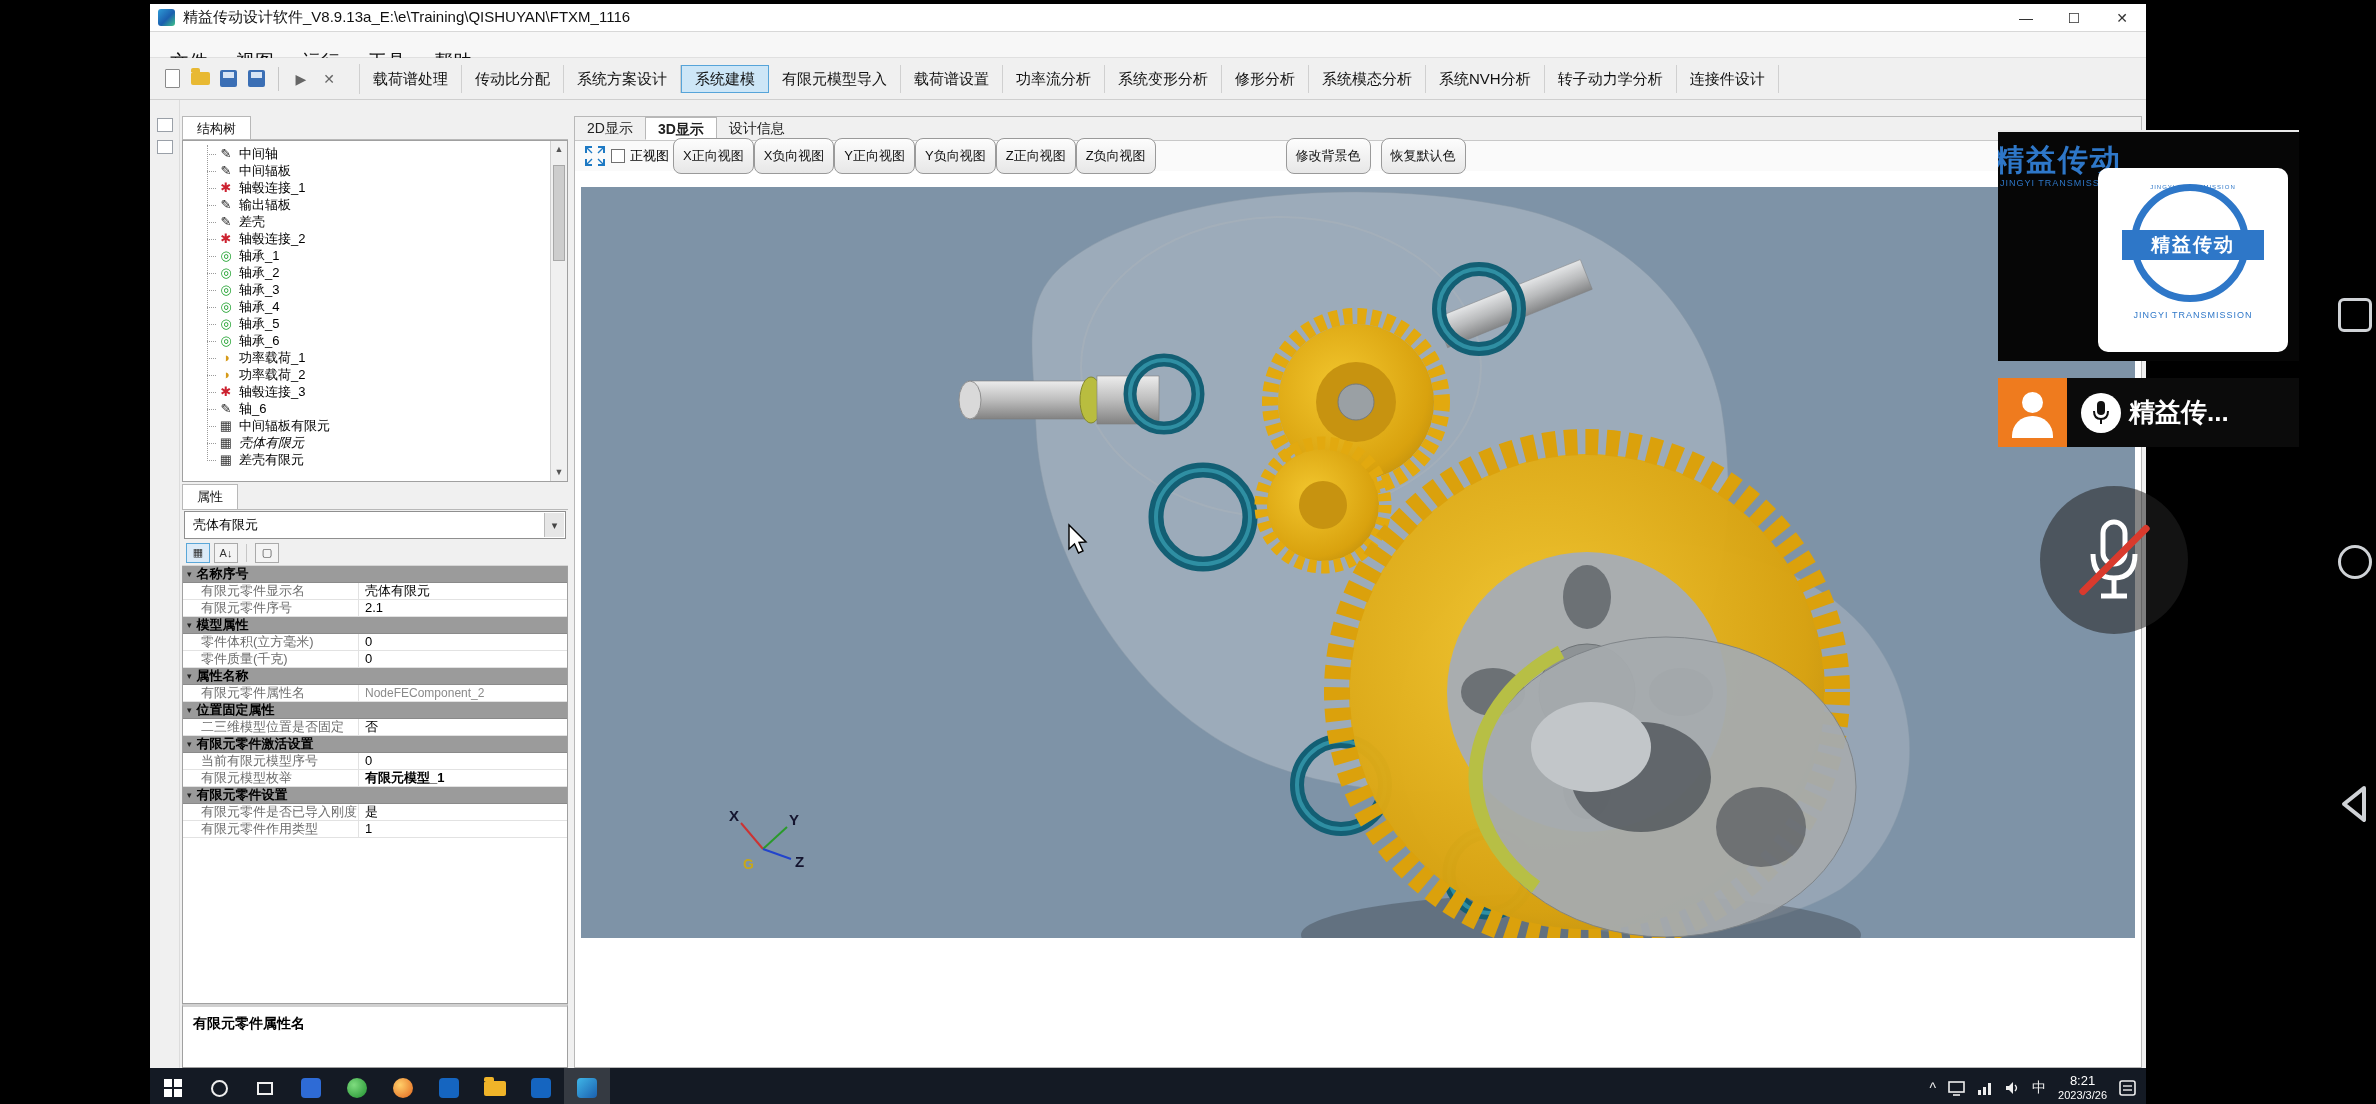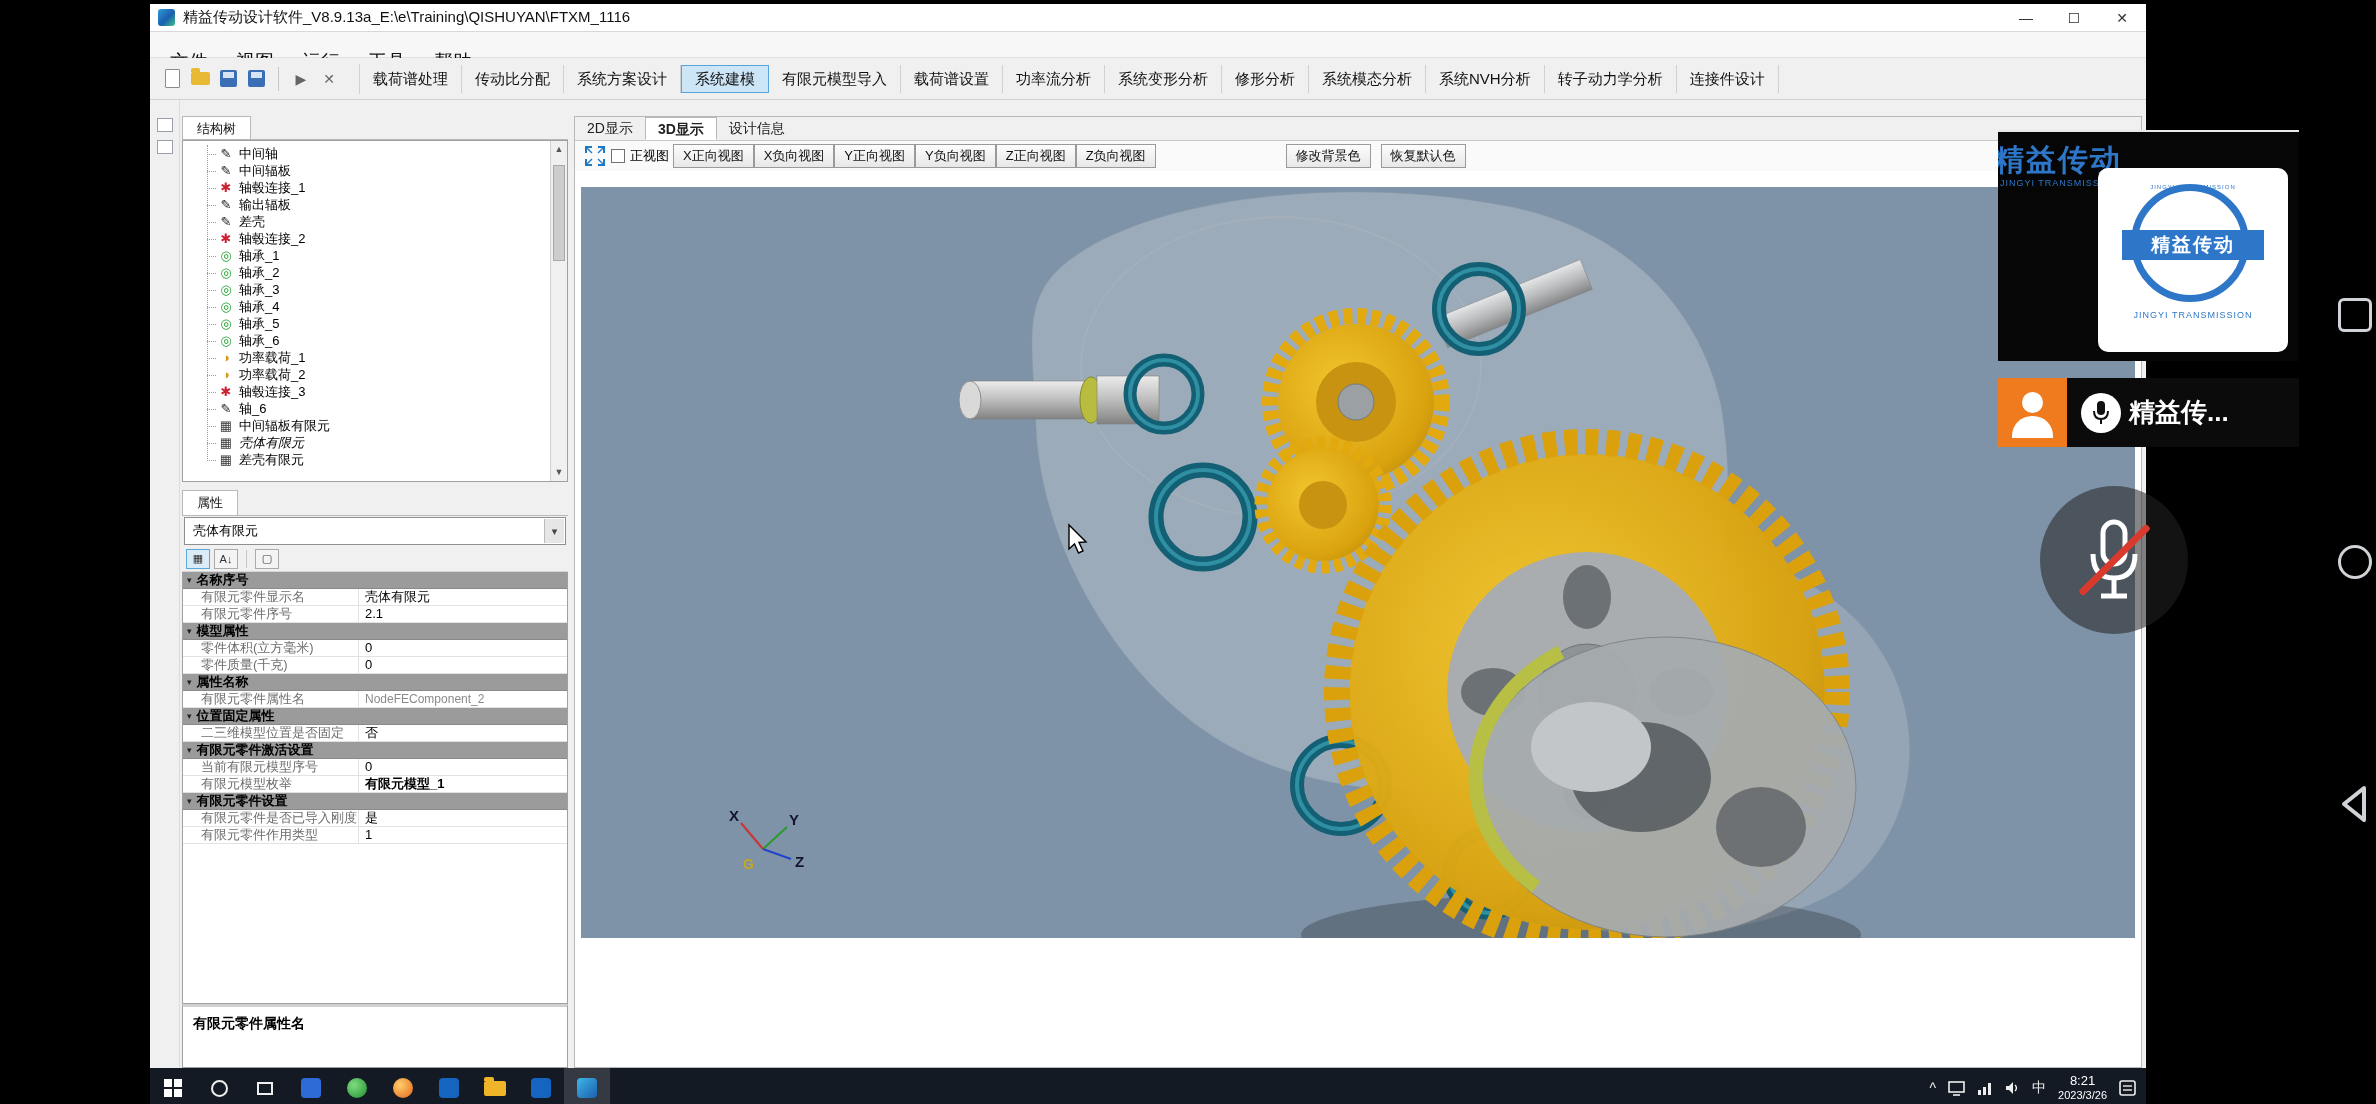--- a/index.html
+++ b/index.html
@@ -48,21 +48,21 @@
   .tico.shaft::before { content:"✎"; color:#1a1a1a; }
   .tico.hub::before { content:"✱"; color:#cc2230; }
   .tico.bearing::before { content:"◎"; color:#1fa12e; }
   .tico.load::before { content:"◑"; color:#d69a18; }
   .tico.fe::before { content:"▦"; color:#3a3a3a; }
   .titem.ital .tlabel { font-style:italic; }
   .vscroll { position:absolute; right:0; top:0; bottom:0; width:17px; background:#f0f0f0; border-left:1px solid #d0d0d0; }
   .vs-arrow { height:17px; text-align:center; font-size:9px; color:#555; line-height:17px; }
   .vs-thumb { position:absolute; left:2px; right:2px; top:24px; height:96px; background:#cdcdcd; border:1px solid #a8a8a8; }
 
-  .props-tab { height:26px; border-bottom:1px solid #b8b8b8; display:flex; margin-top:8px; }
+  .props-tab { height:26px; border-bottom:1px solid #b8b8b8; display:flex; margin-top:2px; }
   .combo { height:28px; margin:1px 2px; background:#fff; border:1px solid #8f8f8f; display:flex; align-items:center; padding-left:8px; font-size:13px; position:relative; }
   .combo .arrow { position:absolute; right:1px; top:1px; bottom:1px; width:20px; background:#e6e6e6; border-left:1px solid #bbb; display:flex; align-items:center; justify-content:center; font-size:11px; color:#444; }
   .pg-toolbar { height:26px; display:flex; align-items:center; gap:4px; padding-left:4px; border-bottom:1px solid #d6d6d6; }
   .pgt-btn { width:24px; height:20px; background:#f4f4f4; border:1px solid #aaa; font-size:11px; color:#333; display:flex; align-items:center; justify-content:center; }
   .pgt-btn.pressed { background:#dcebf8; border-color:#5aa7d8; }
   .pgt-sep { width:1px; height:18px; background:#c6c6c6; margin:0 4px; }
 
   .pg { flex:1; background:#fff; border:1px solid #a0a0a0; border-top:none; overflow:hidden; font-size:13px; }
   .pg-cat { height:17px; background:#9b9b9b; color:#000; font-weight:bold; display:flex; align-items:center; padding-left:4px; border-bottom:1px solid #8a8a8a; }
   .pg-cat .caret { font-size:9px; margin-right:5px; color:#222; }
@@ -75,21 +75,21 @@
 
   
   .main-panel { position:absolute; left:424px; top:16px; right:4px; bottom:0; background:#fff; border:1px solid #b8b8b8; }
   .view-tabs { height:24px; background:#f0f0f0; border-bottom:1px solid #c8c8c8; display:flex; }
   .vtab { padding:0 12px; font-size:14px; line-height:23px; color:#222; }
   .vtab.active { background:#fff; font-weight:bold; border:1px solid #b8b8b8; border-bottom:1px solid #fff; }
   .view-toolbar { height:30px; display:flex; align-items:center; padding-left:8px; background:#fafafa; }
   .vt-expand { width:24px; height:24px; border:none; background:transparent; display:flex; align-items:center; justify-content:center; }
   .vt-check { display:flex; align-items:center; gap:5px; font-size:13px; margin:0 4px; }
   .cb { width:14px; height:14px; background:#fff; border:1px solid #707070; }
-  .vbtn { height:24px; padding:0 9px; font-size:13px; color:#111; background:linear-gradient(#fdfdfd,#e7e7e7); border:1px solid #9a9a9a; border-radius:0; white-space:nowrap; }
+  .vbtn { height:36px; padding:0 9px; font-size:13px; color:#111; background:linear-gradient(#fdfdfd,#e7e7e7); border:1px solid #9a9a9a; border-radius:8px; white-space:nowrap; }
   .bg-group { margin-left:130px; display:flex; gap:10px; }
   .viewport { position:absolute; left:6px; top:70px; width:1554px; height:751px; background:#7e93a7; }
 
   
   .taskbar { position:absolute; left:0; bottom:0; right:0; height:40px; background:#141a24; display:flex; align-items:stretch; }
   .tb-cell { width:46px; display:flex; align-items:center; justify-content:center; position:relative; }
   .tb-cell.active-app { background:rgba(255,255,255,.14); }
   .tb-cell.active-app::after { content:""; position:absolute; left:6px; right:6px; bottom:0; height:3px; background:#4aa3e0; }
   .win-logo { display:grid; grid-template-columns:8px 8px; grid-template-rows:8px 8px; gap:2px; }
   .win-logo i { background:#fff; }

